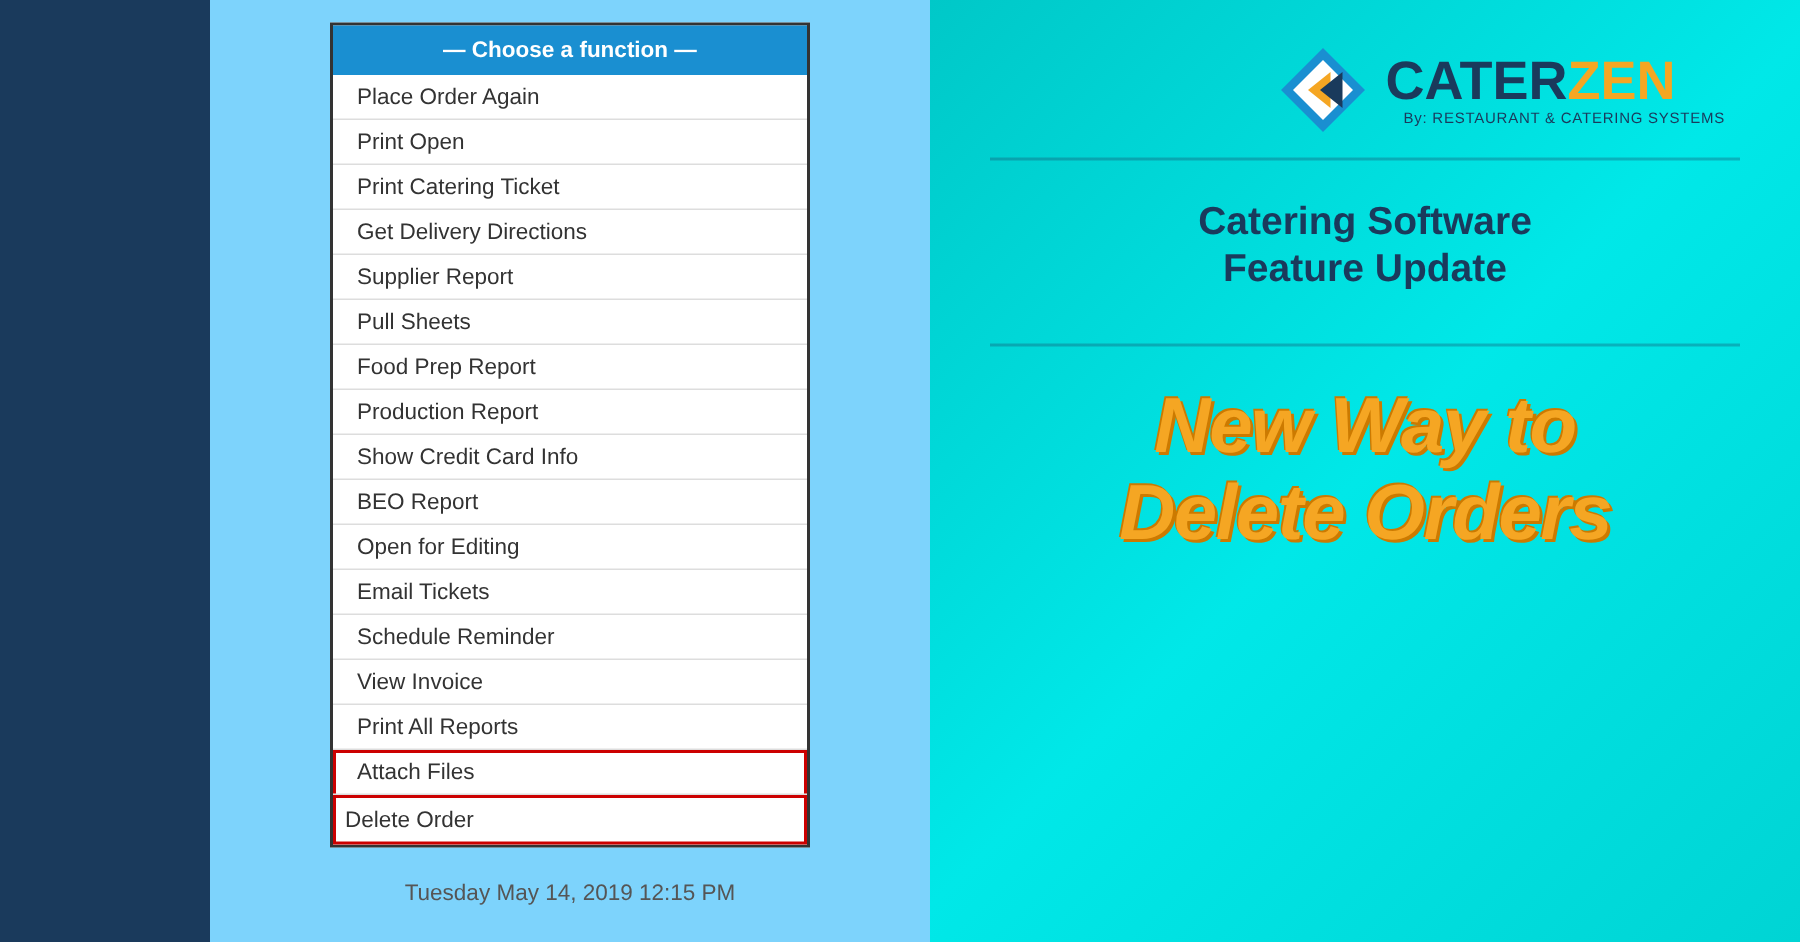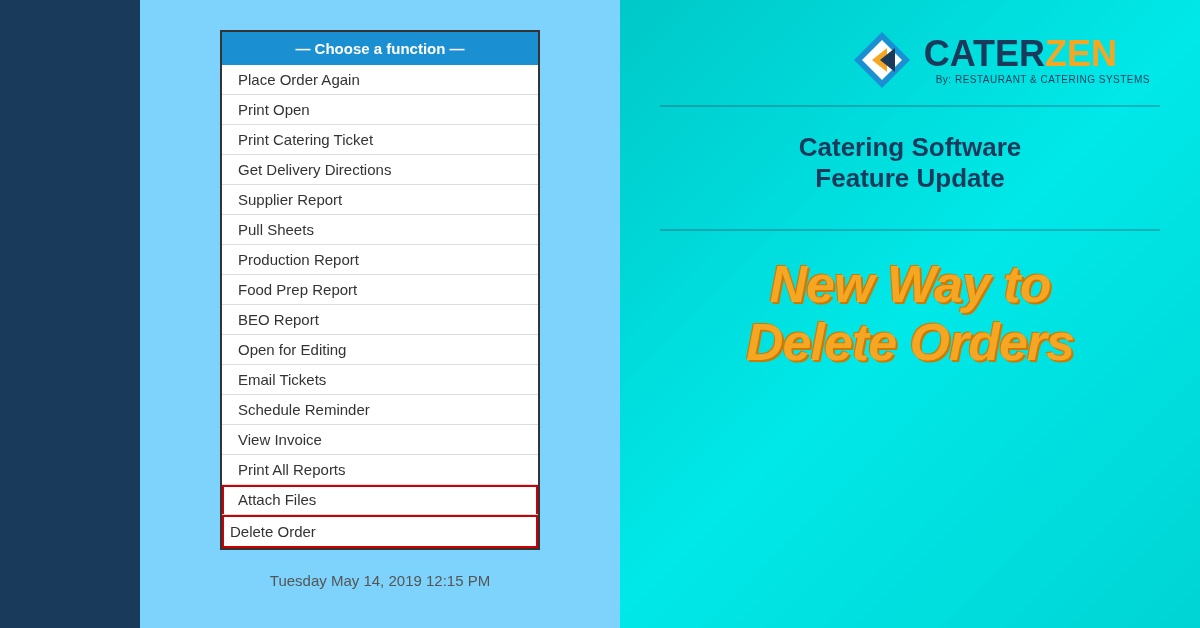--- a/index.html
+++ b/index.html
@@ -191,22 +191,23 @@
 
 <div class="center-panel">
   <div class="dropdown-container">
     <div class="dropdown-header">— Choose a function —</div>
     <div class="dropdown-item">Place Order Again</div>
     <div class="dropdown-item">Print Open</div>
     <div class="dropdown-item">Print Catering Ticket</div>
     <div class="dropdown-item">Get Delivery Directions</div>
     <div class="dropdown-item">Supplier Report</div>
     <div class="dropdown-item">Pull Sheets</div>
+    <div class="dropdown-item">Food Prep Report</div>
     <div class="dropdown-item">Production Report</div>
-    <div class="dropdown-item">Food Prep Report</div>
+    <div class="dropdown-item">Show Credit Card Info</div>
     <div class="dropdown-item">BEO Report</div>
     <div class="dropdown-item">Open for Editing</div>
     <div class="dropdown-item">Email Tickets</div>
     <div class="dropdown-item">Schedule Reminder</div>
     <div class="dropdown-item">View Invoice</div>
     <div class="dropdown-item">Print All Reports</div>
     <div class="attach-files-row">
       <div class="attach-red-overlay"></div>
       Attach Files
     </div>

